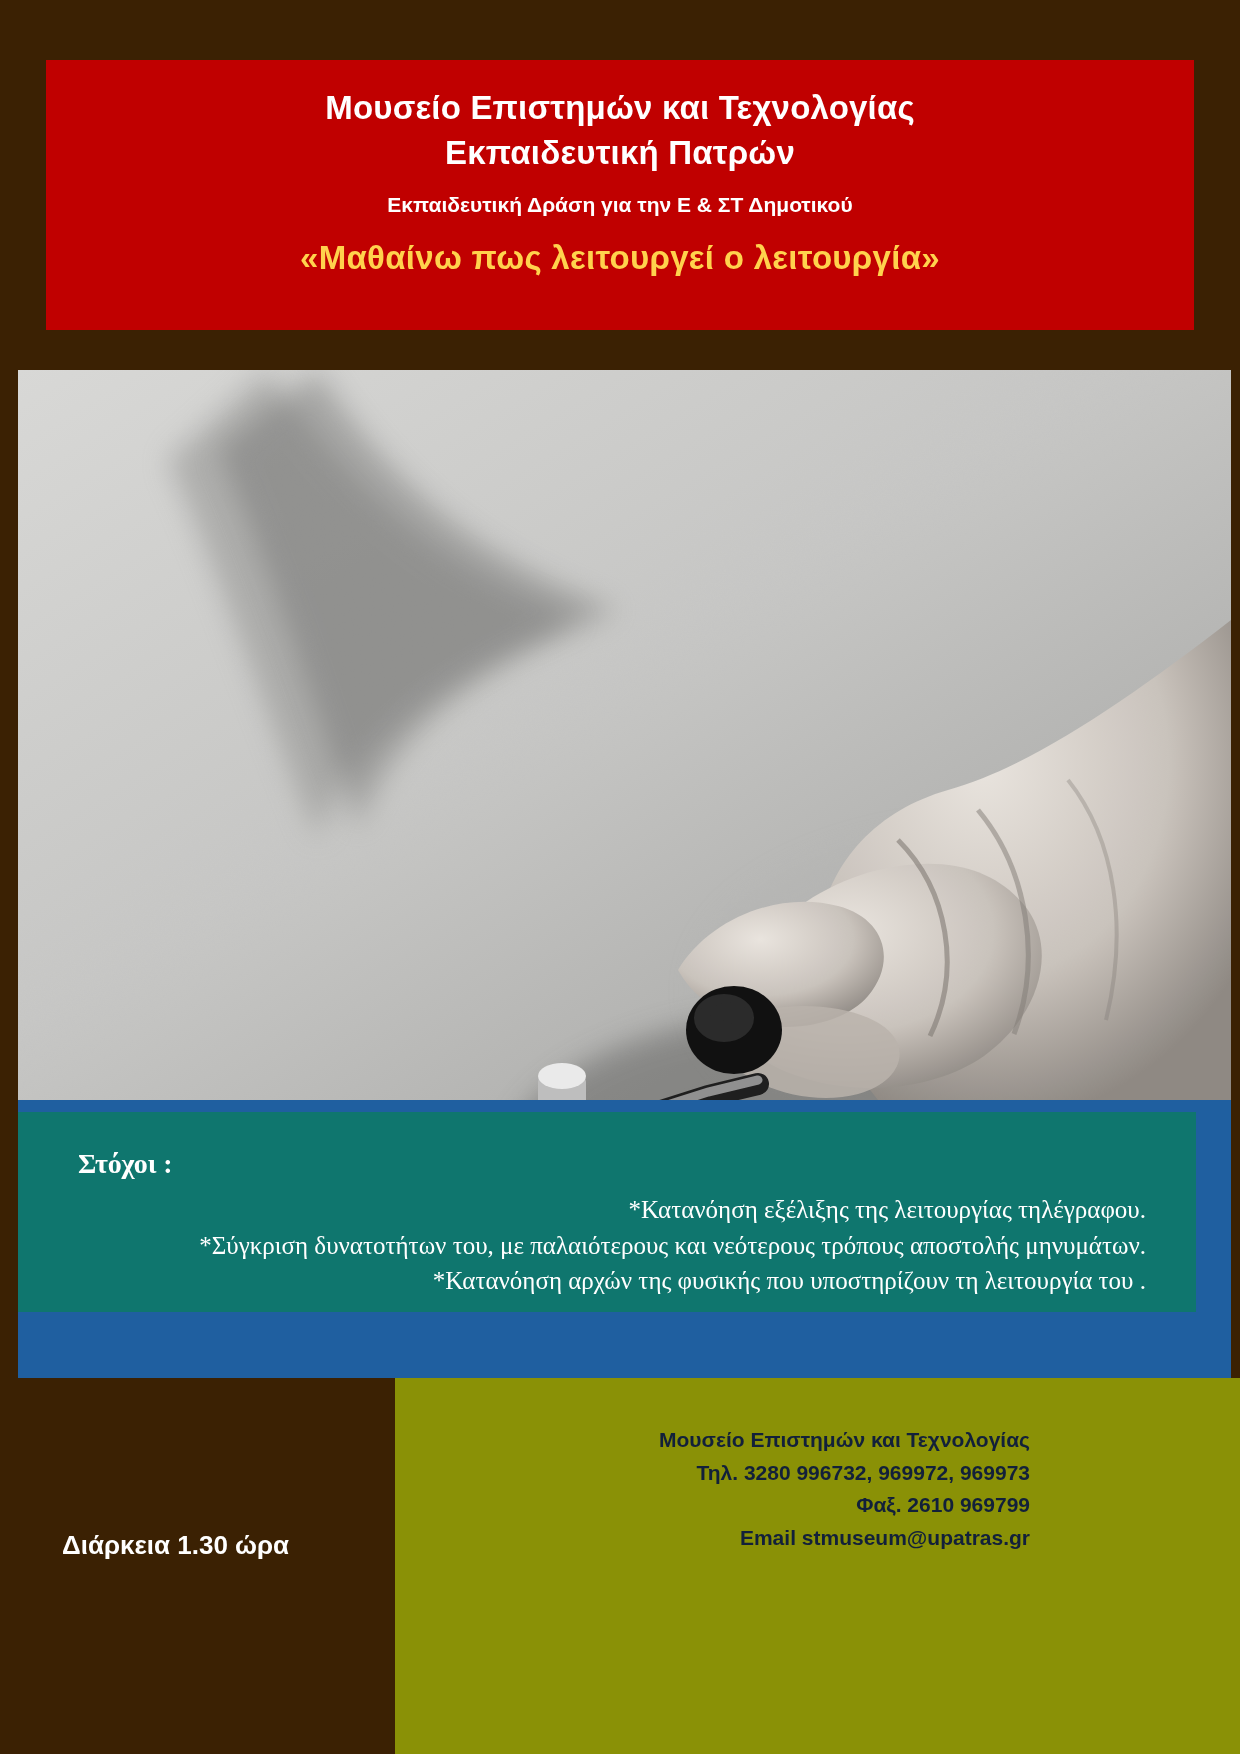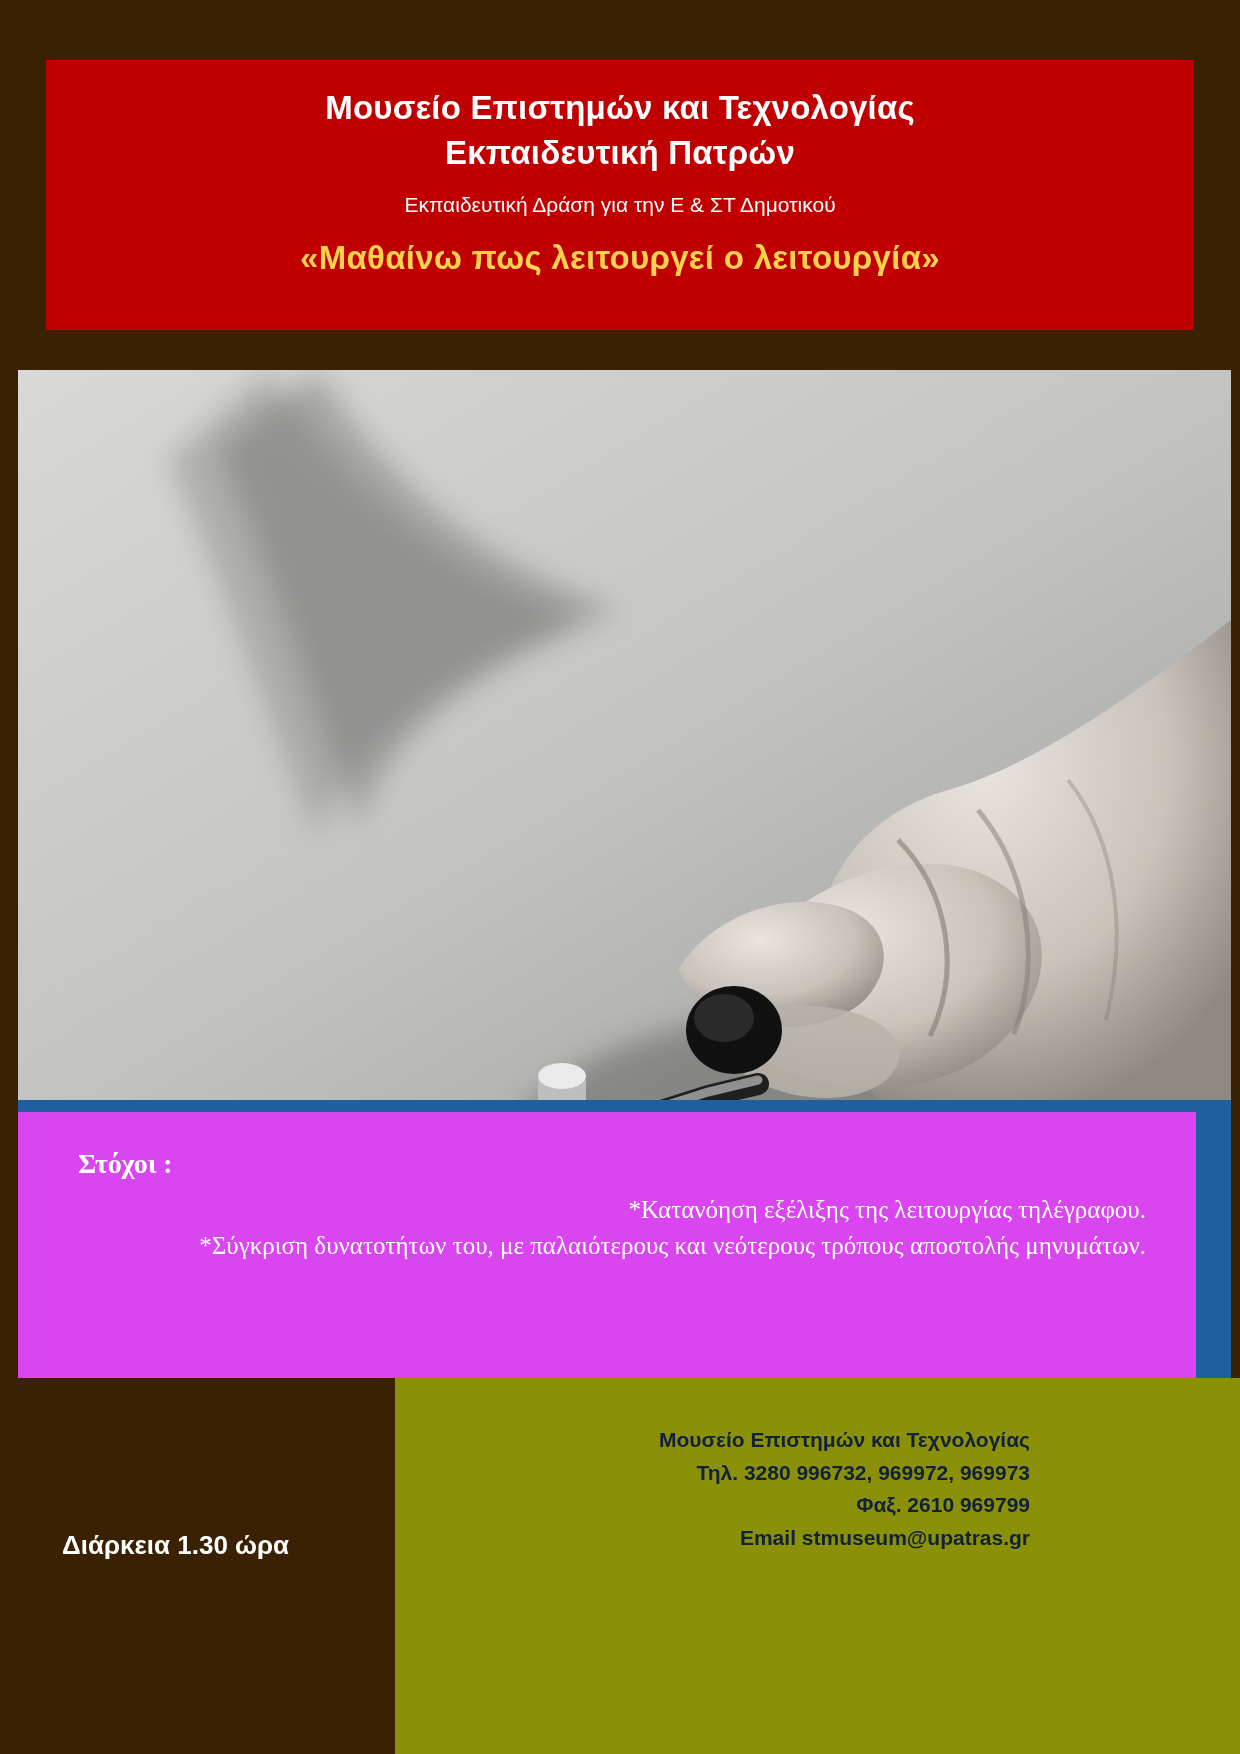--- a/index.html
+++ b/index.html
@@ -39,21 +39,21 @@
     color: #ffffff;
     font-size: 33px;
     font-weight: bold;
     line-height: 1.35;
     letter-spacing: 0.2px;
   }
   .header-sub {
     color: #ffffff;
     font-size: 21px;
     margin-top: 18px;
-    font-weight: normal;
+    font-weight: bold;
   }
   .header-quote {
     color: #ffd24d;
     font-size: 33px;
     font-weight: bold;
     margin-top: 22px;
     letter-spacing: 0.3px;
   }
 
   
@@ -75,22 +75,22 @@
     top: 1100px;
     width: 1213px;
     height: 278px;
     background: #1f5fa0;
   }
   .blue-panel {
     position: absolute;
     left: 18px;
     top: 1112px;
     width: 1178px;
-    height: 266px;
-    background: #d946ef;
+    height: 200px;
+    background: #0f766e;
     box-sizing: border-box;
     padding: 36px 50px 0 60px;
   }
   .blue-panel .obj-title {
     color: #ffffff;
     font-size: 28px;
     font-weight: bold;
     font-family: "Liberation Serif", serif;
     margin-bottom: 12px;
   }
@@ -252,20 +252,21 @@
 
       <rect width="1213" height="730" fill="#ffffff" opacity="0.015" filter="url(#grain)"></rect>
     </svg>
   </div>
 
   <div class="blue-shadow"></div>
   <div class="blue-panel">
     <div class="obj-title">Στόχοι :</div>
     <div class="obj-line">*Κατανόηση εξέλιξης της λειτουργίας τηλέγραφου.</div>
     <div class="obj-line">*Σύγκριση δυνατοτήτων του, με παλαιότερους και νεότερους τρόπους αποστολής μηνυμάτων.</div>
+    <div class="obj-line">*Κατανόηση  αρχών της φυσικής που υποστηρίζουν τη λειτουργία του .</div>
   </div>
 
   <div class="footer-left"></div>
   <div class="footer-olive"></div>
   <div class="footer-duration">Διάρκεια 1.30 ώρα</div>
   <div class="footer-contact">
     <span class="ln">Μουσείο Επιστημών και Τεχνολογίας</span>
     <span class="ln">Τηλ. 3280 996732, 969972, 969973</span>
     <span class="ln">Φαξ. 2610 969799</span>
     <span class="ln">Email stmuseum@upatras.gr</span>

